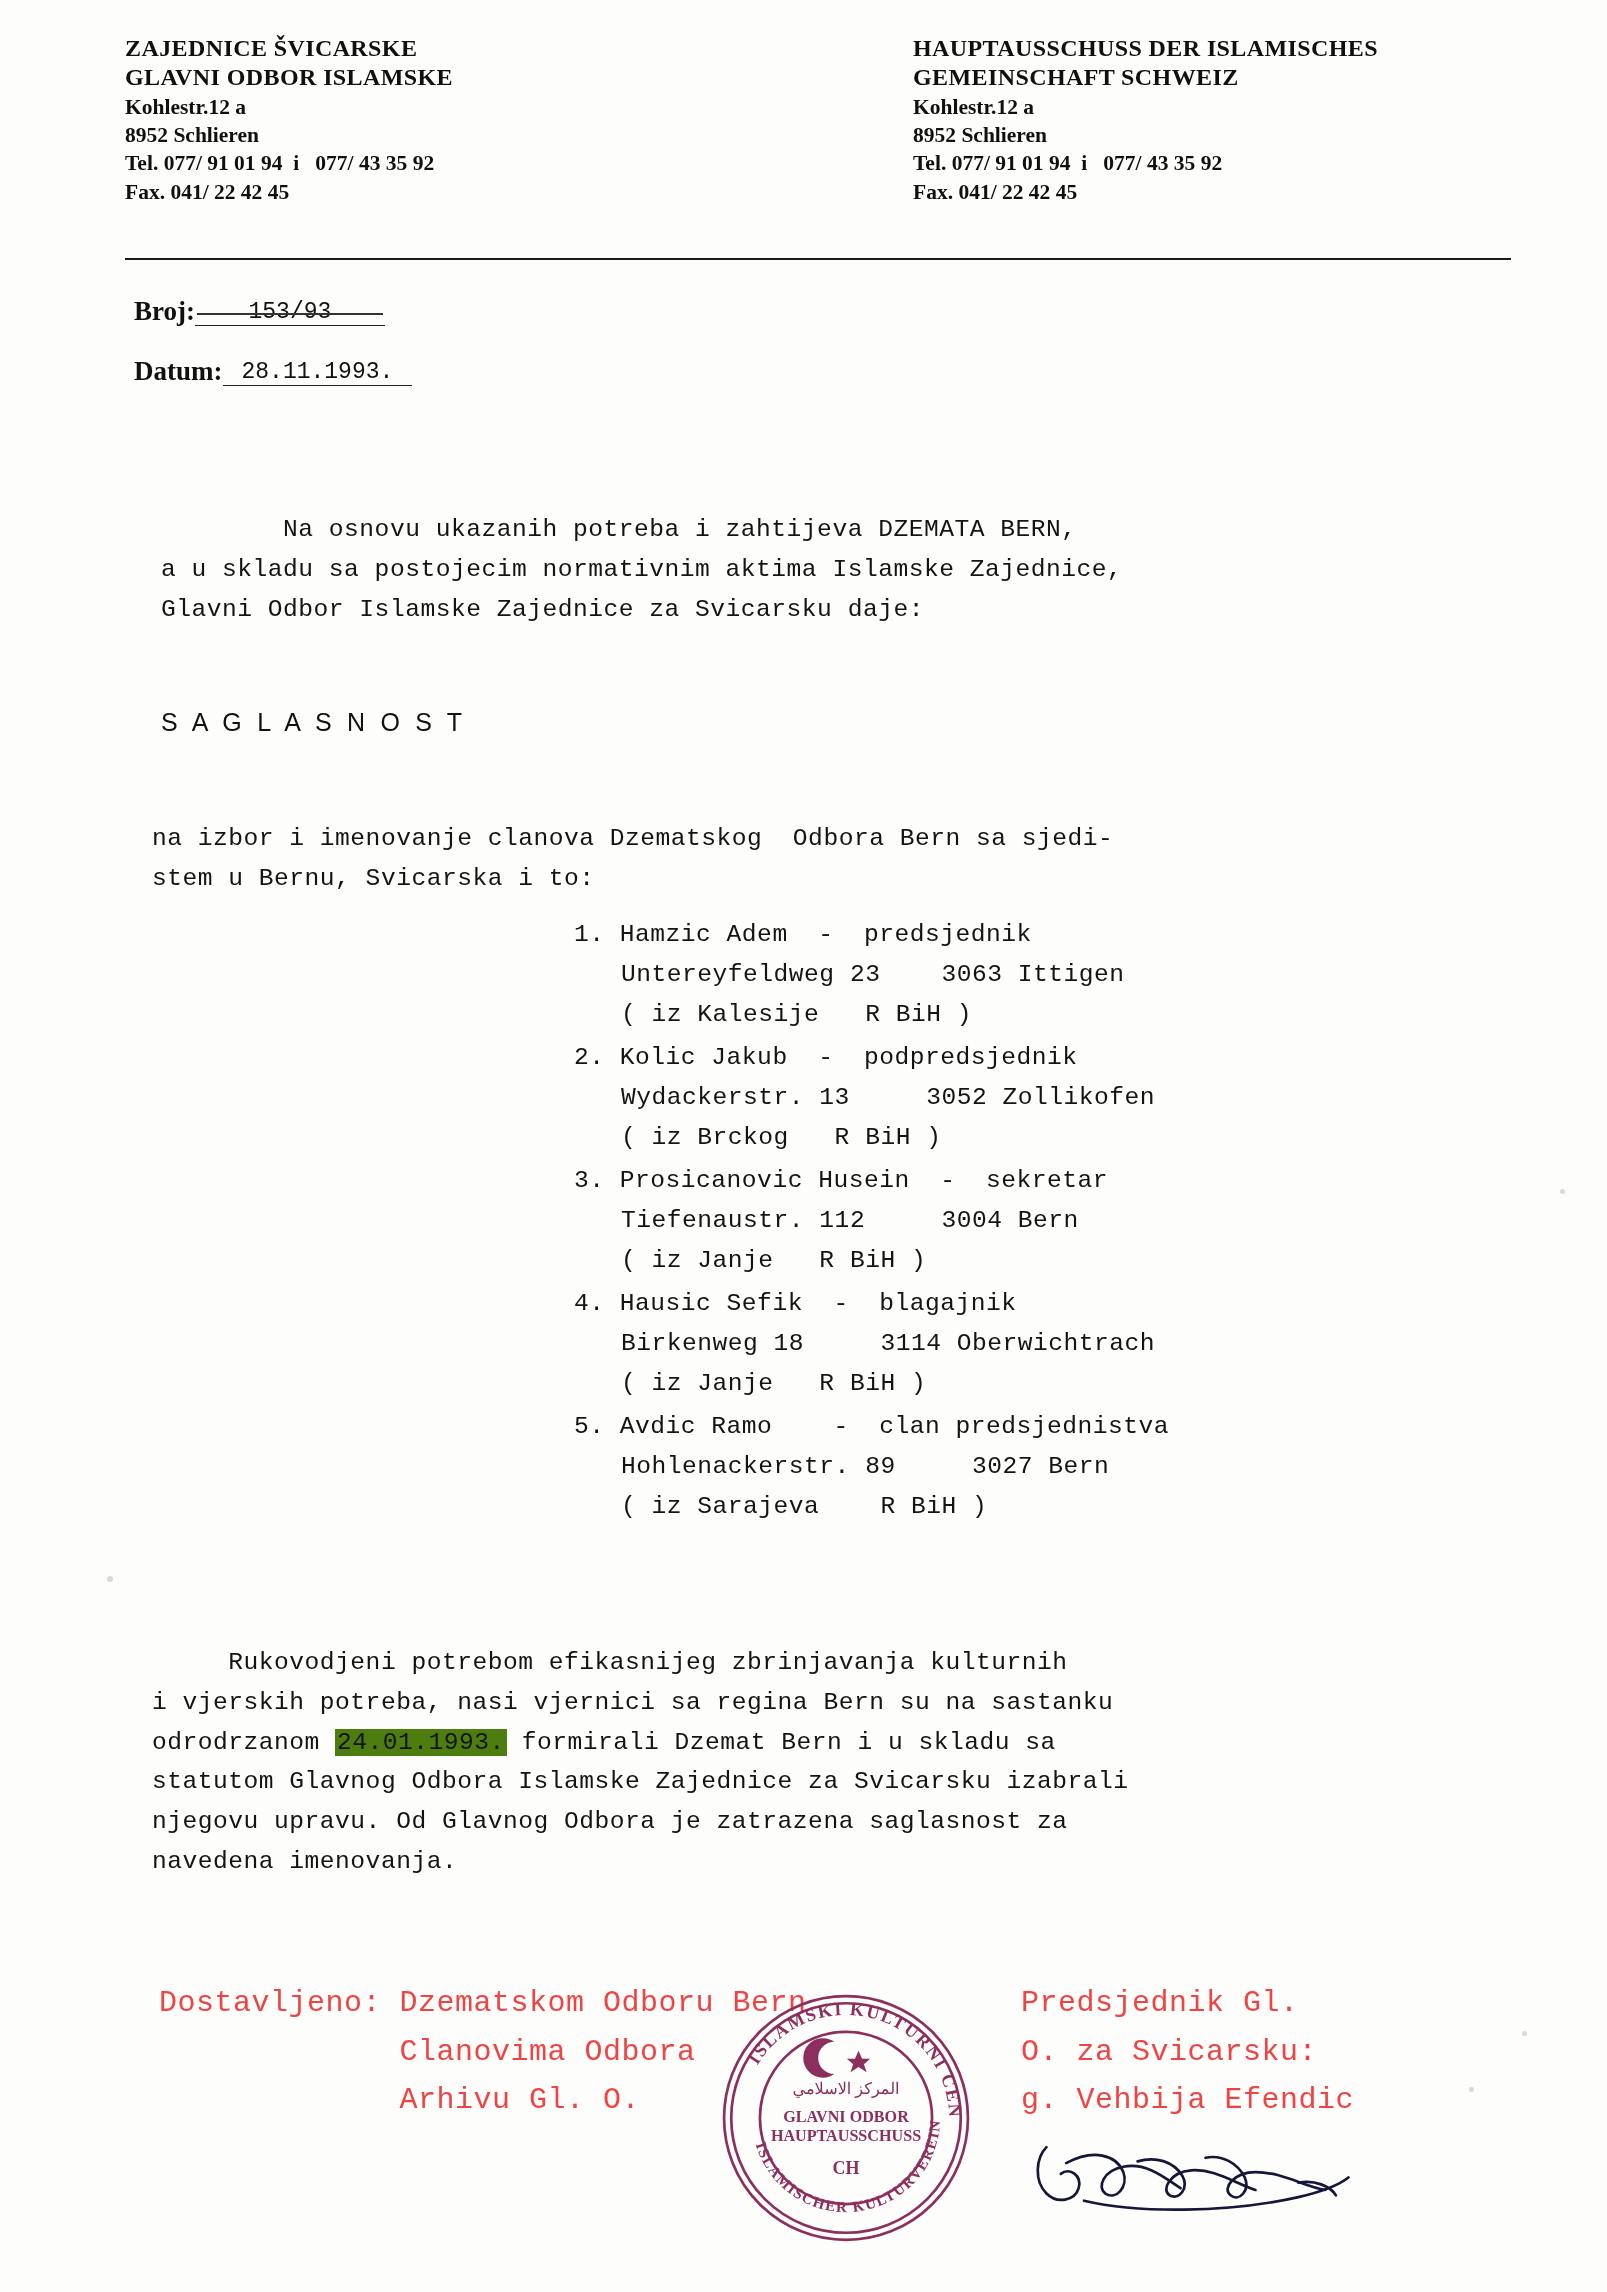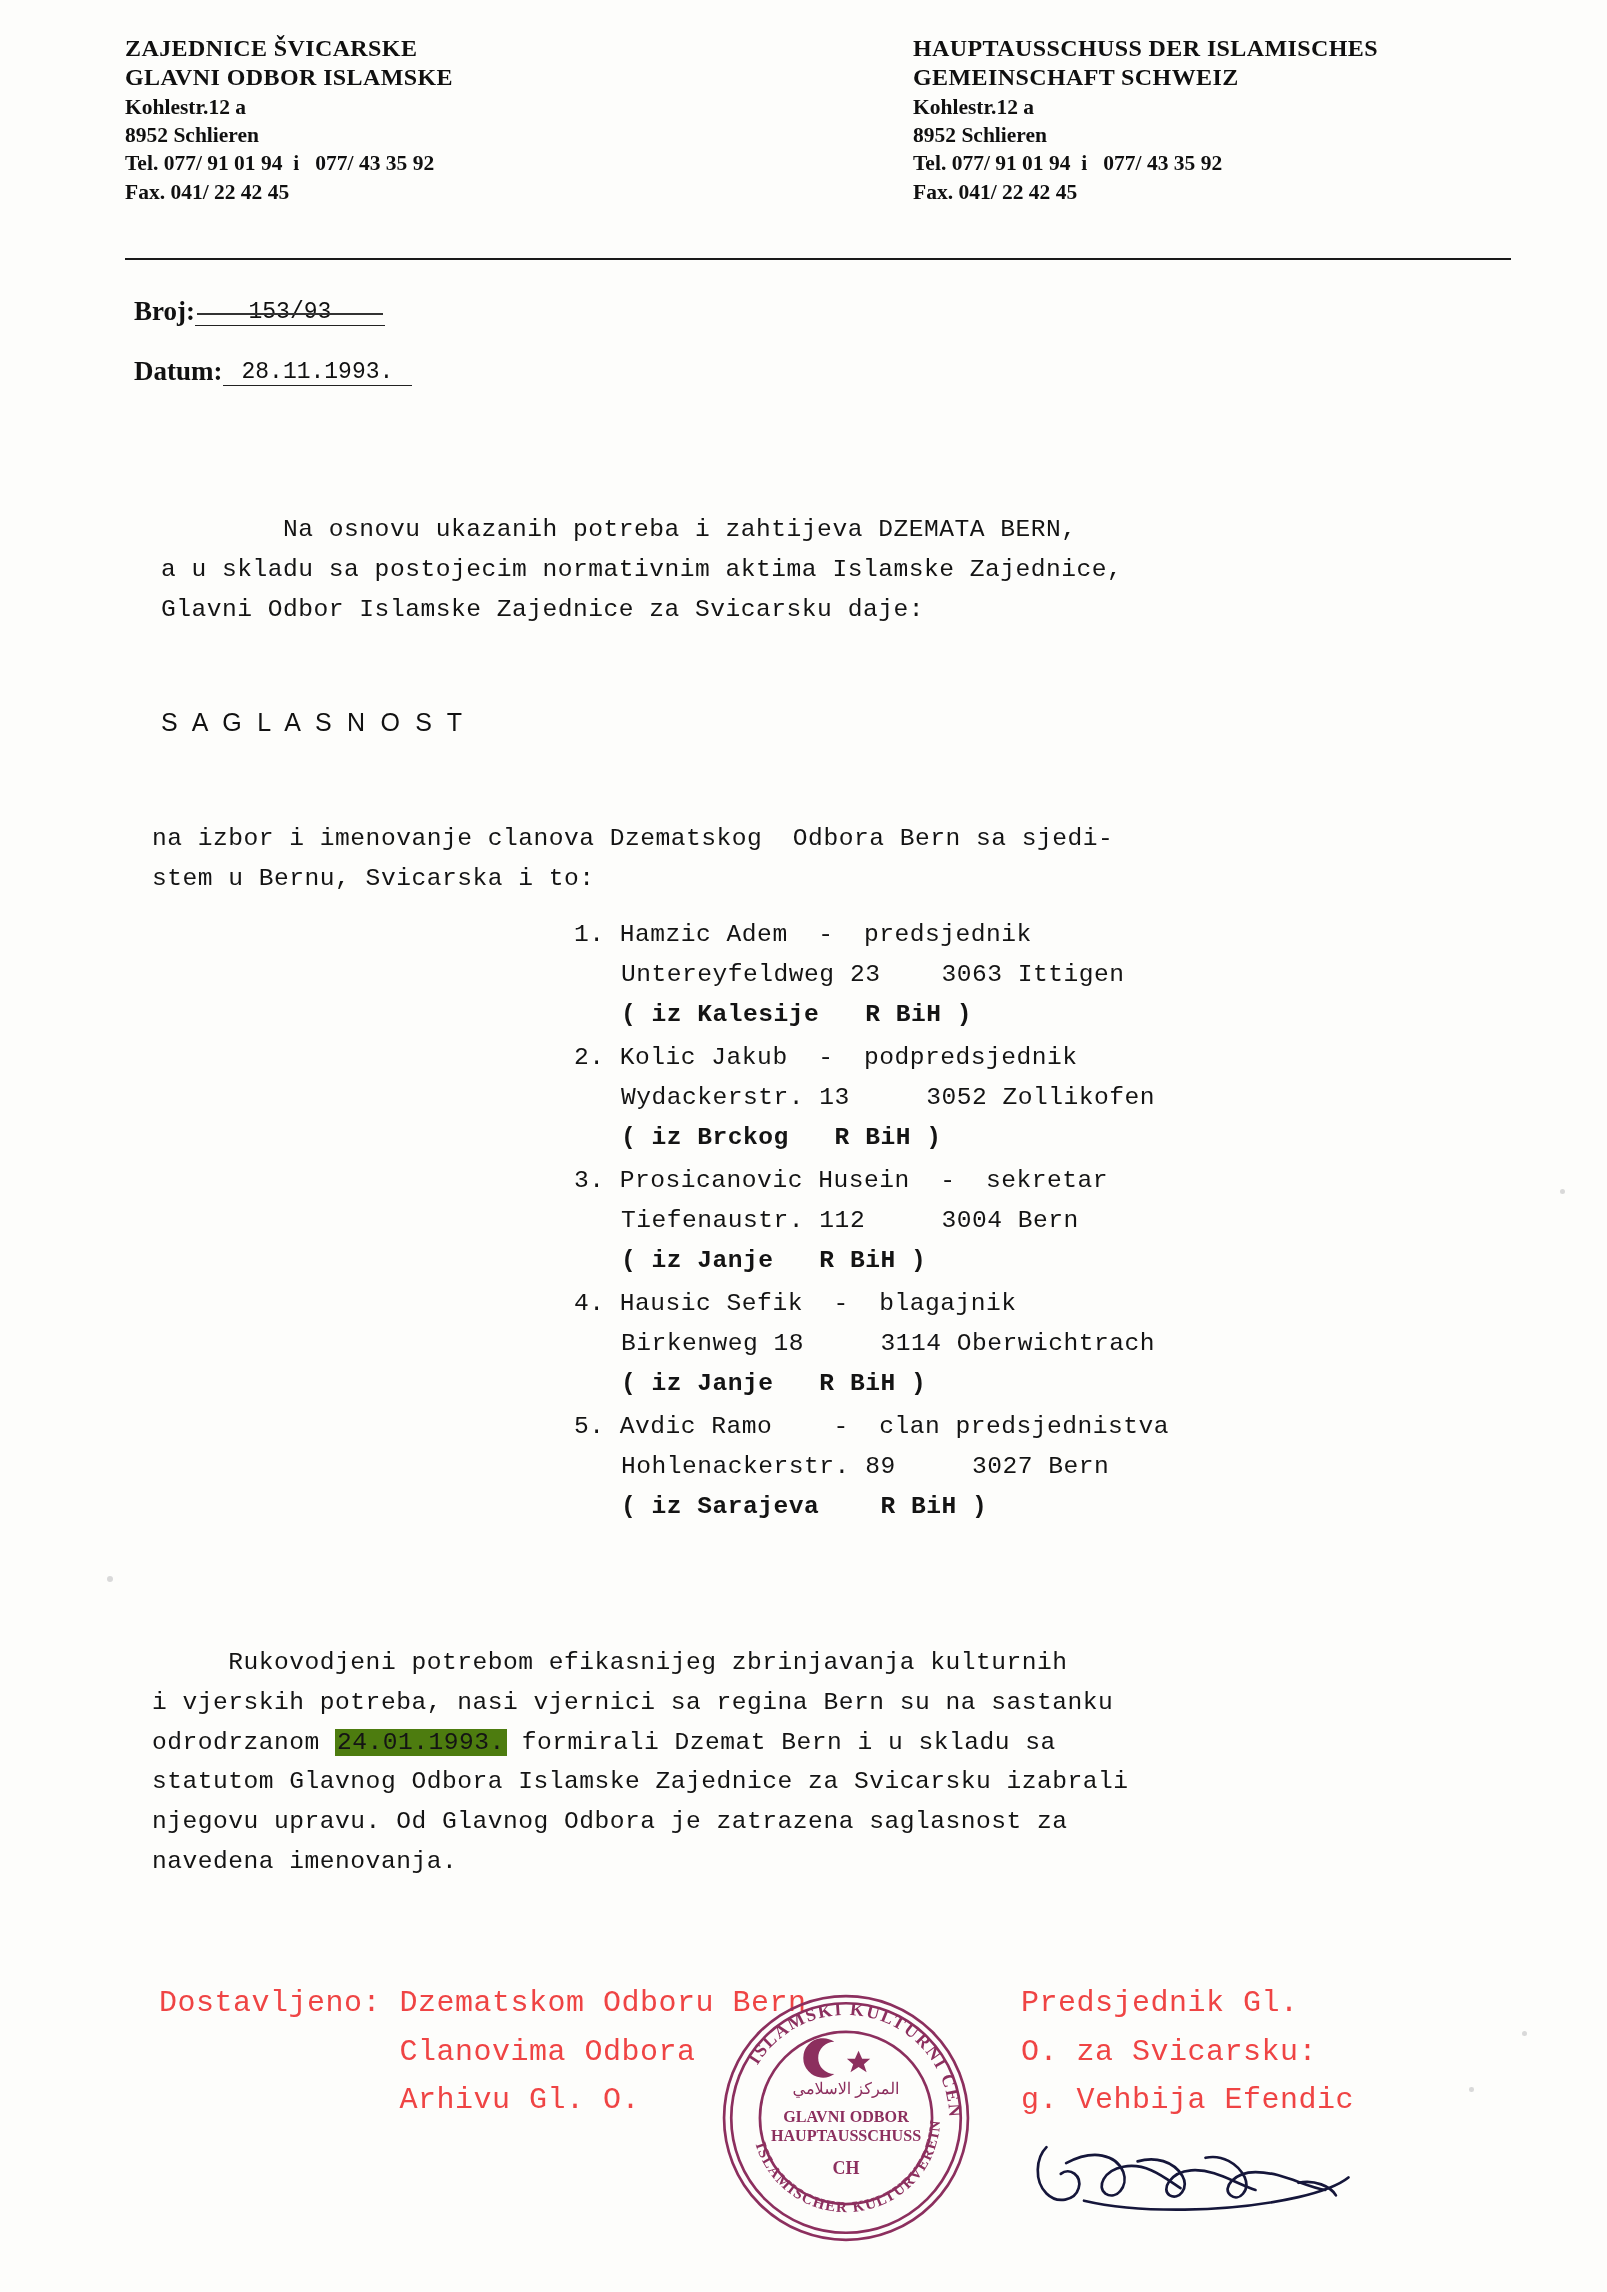--- a/index.html
+++ b/index.html
@@ -132,21 +132,21 @@
   }
   .m-line {
     font-family: "Liberation Mono", monospace;
     font-size: 24.6px;
     letter-spacing: 0.5px;
     line-height: 1.62;
     white-space: pre;
     color: #141414;
   }
   .m-line.indent { padding-left: 47px; }
-  .m-line.origin { padding-left: 47px; font-weight: bold; }
+  .m-line.origin { padding-left: 47px; }
 
   
   #closing {
     position: absolute;
     left: 152px;
     top: 1643px;
     width: 1379px;
   }
   .hl {
     background: #4d7c0f;

